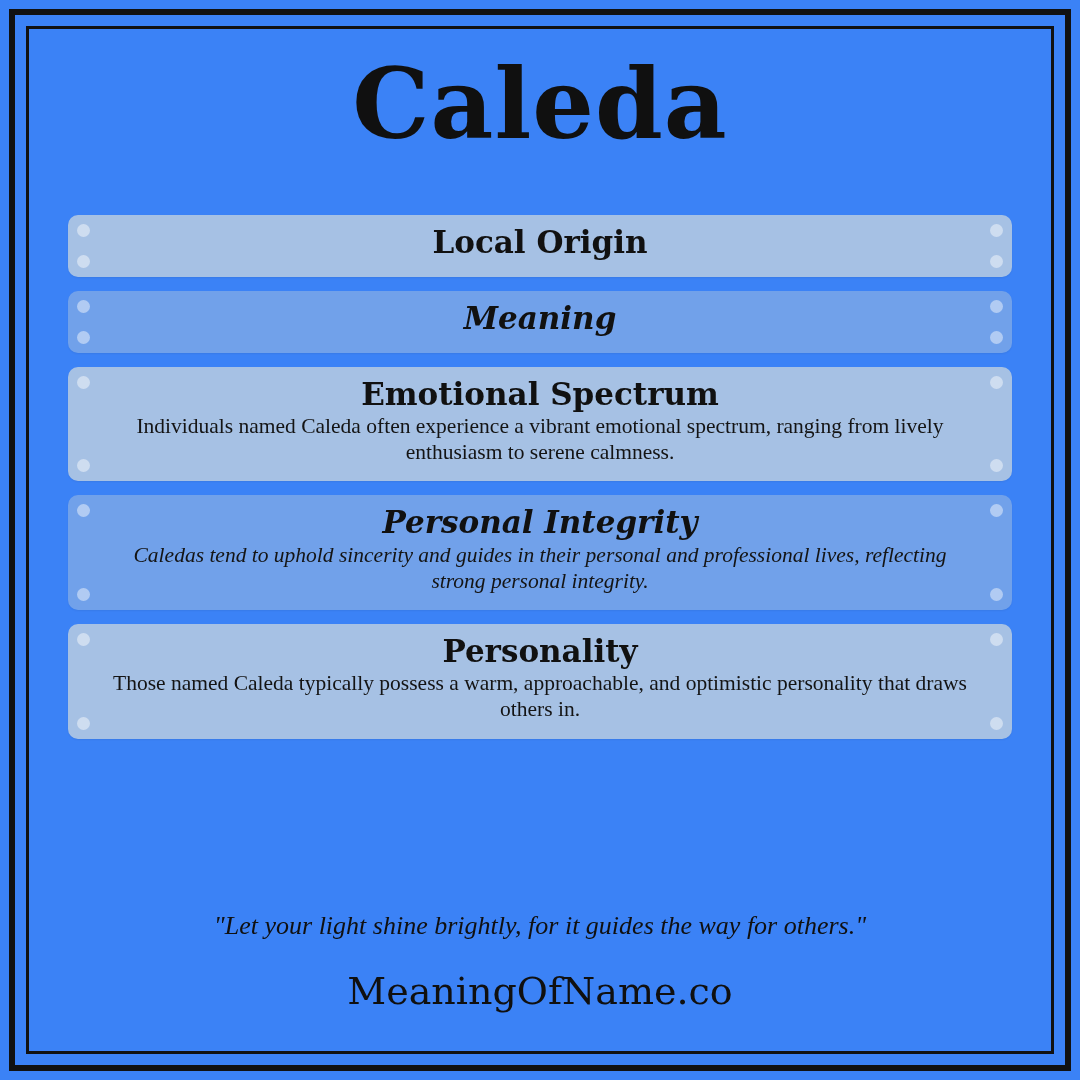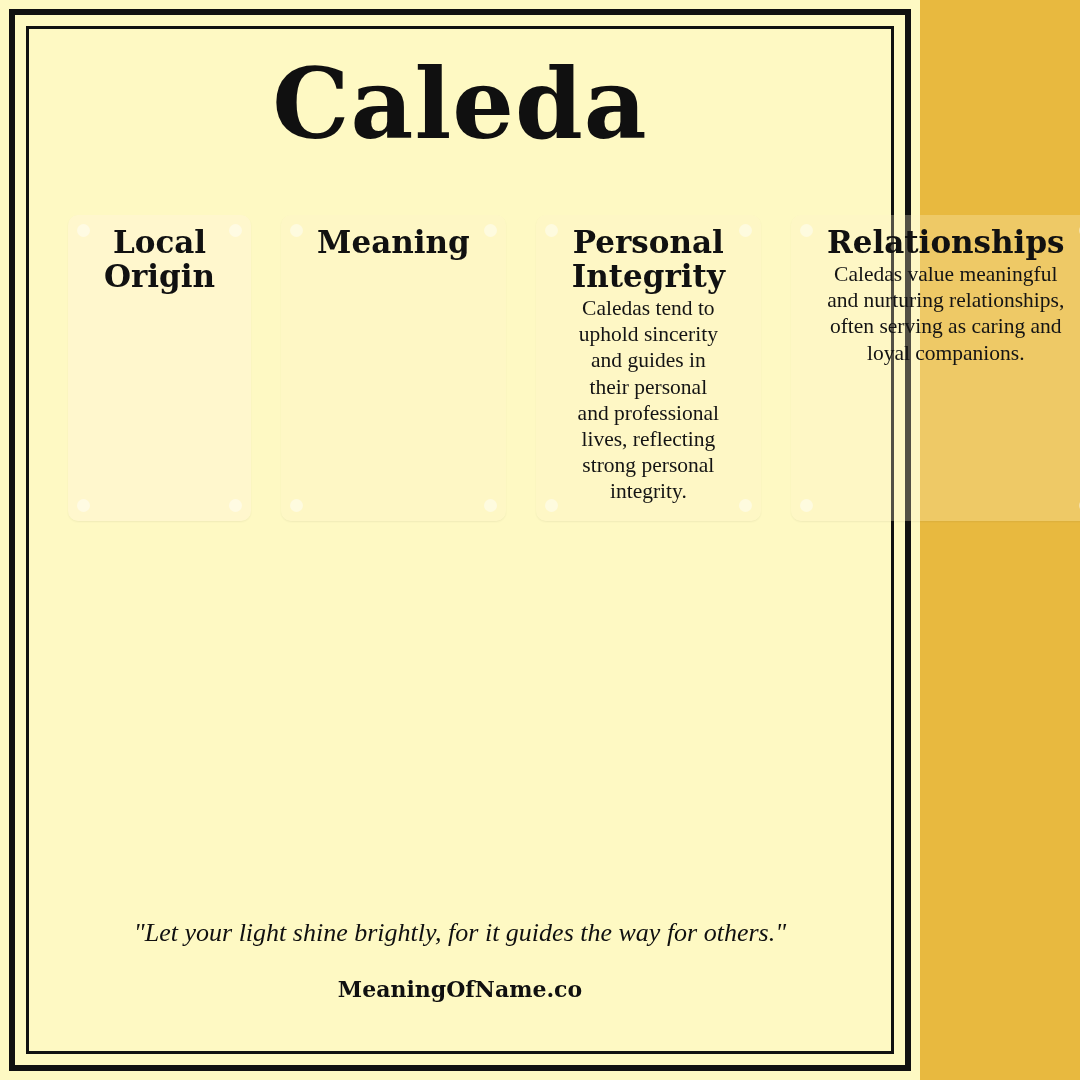--- a/index.html
+++ b/index.html
@@ -8,24 +8,24 @@
   }
   body {
     width: 1080px;
     height: 1080px;
     background: #e8b93f;
     font-family: "Liberation Serif", serif;
     overflow: hidden;
   }
   .poster {
     position: relative;
-    width: 920px;
+    width: 1080px;
     height: 1080px;
     box-sizing: border-box;
-    background: #fef9c3;
+    background: #3b82f6;
     padding: 10px;
   }
   .outer-border {
     position: absolute;
     left: 9px;
     top: 9px;
     right: 9px;
     bottom: 9px;
     border: 6px solid #111111;
     box-sizing: border-box;
@@ -57,34 +57,35 @@
     color: #101010;
     letter-spacing: 1px;
     line-height: 1.08;
     margin-top: 16px;
     margin-bottom: 0;
     font-family: "DejaVu Serif", serif;
   }
   .cards {
     margin-top: 58px;
     display: flex;
-    flex-direction: row;
-    gap: 30px;
+    flex-direction: column;
+    gap: 14px;
   }
   .card {
     position: relative;
     border-radius: 10px;
     padding: 10px 36px 16px 36px;
     box-sizing: border-box;
     text-align: center;
     background: rgba(255, 246, 214, 0.55);
     box-shadow: 0 1px 2px rgba(0,0,0,0.06);
   }
   .card.alt {
     background: rgba(255, 243, 203, 0.28);
+    font-style: italic;
   }
   
   .card::before,
   .card::after {
     content: "";
     position: absolute;
     width: 13px;
     height: 13px;
     border-radius: 50%;
     background: rgba(255, 255, 255, 0.45);
@@ -122,24 +123,24 @@
     text-align: center;
   }
   .quote {
     font-size: 26px;
     font-style: italic;
     color: #101010;
     margin: 0 0 28px 0;
     font-family: "Liberation Serif", serif;
   }
   .brand {
-    font-size: 22px;
-    font-weight: bold;
+    font-size: 38px;
+    font-weight: normal;
     color: #101010;
-    margin: 16px;
+    margin: 5px;
     font-family: "DejaVu Serif", serif;
   }
 </style>
 </head>
 <body>
 
 <div class="poster">
   <div class="outer-border"></div>
   <div class="inner-border"></div>
 
@@ -154,35 +155,41 @@
         <div class="rivet-br"></div>
         <h2 class="card-title">Local Origin</h2>
       </div>
 
       <div class="card alt">
         <div class="rivet-bl"></div>
         <div class="rivet-br"></div>
         <h2 class="card-title">Meaning</h2>
       </div>
 
+      <div class="card">
+        <div class="rivet-bl"></div>
+        <div class="rivet-br"></div>
+        <h2 class="card-title">Emotional Spectrum</h2>
+        <p class="card-body">Individuals named Caleda often experience a vibrant emotional spectrum, ranging from lively enthusiasm to serene calmness.</p>
+      </div>
 
       <div class="card alt">
         <div class="rivet-bl"></div>
         <div class="rivet-br"></div>
         <h2 class="card-title">Personal Integrity</h2>
         <p class="card-body">Caledas tend to uphold sincerity and guides in their personal and professional lives, reflecting strong personal integrity.</p>
       </div>
 
-
-      <div class="card alt">
+      <div class="card">
         <div class="rivet-bl"></div>
         <div class="rivet-br"></div>
-        <h2 class="card-title">Relationships</h2>
-        <p class="card-body">Caledas value meaningful and nurturing relationships, often serving as caring and loyal companions.</p>
+        <h2 class="card-title">Personality</h2>
+        <p class="card-body">Those named Caleda typically possess a warm, approachable, and optimistic personality that draws others in.</p>
       </div>
+
 
     </div>
 
     <div class="footer">
       <p class="quote">"Let your light shine brightly, for it guides the way for others."</p>
       <p class="brand">MeaningOfName.co</p>
     </div>
 
   </div>
 </div>

